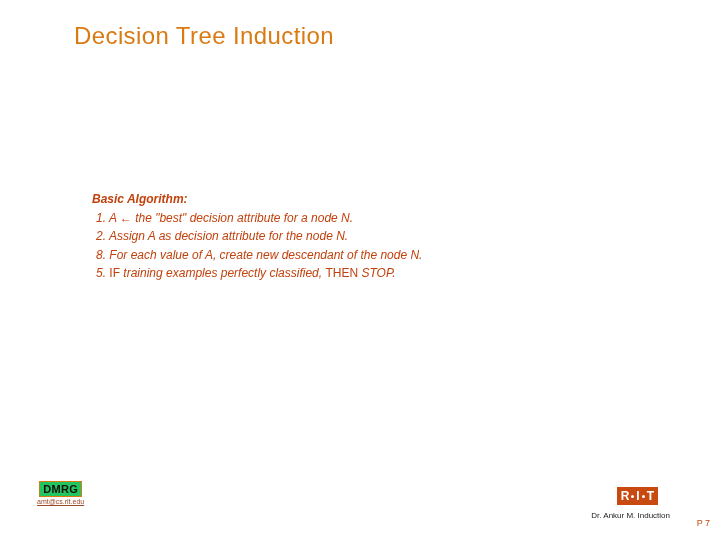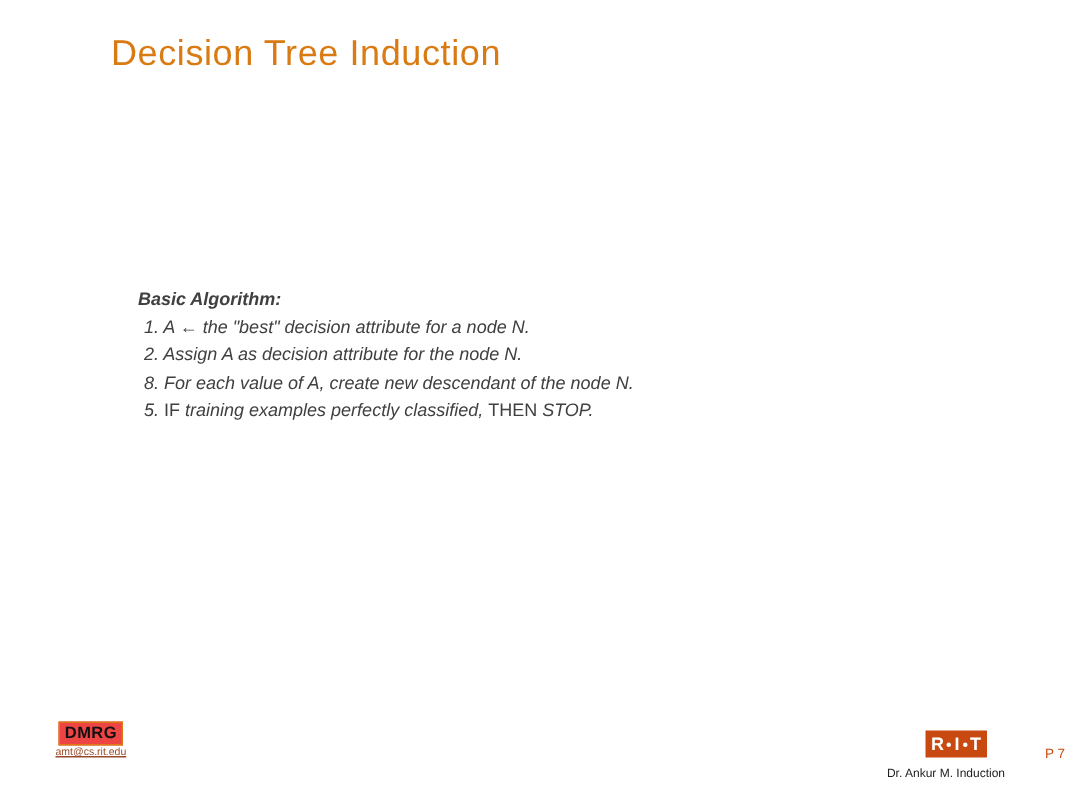--- a/index.html
+++ b/index.html
@@ -1,32 +1,32 @@
 <!DOCTYPE html>
 <html><head>
 <meta charset="utf-8">
 <style>
   * { margin: 0; padding: 0; box-sizing: border-box; }
   html, body { width: 720px; height: 540px; background: #fff; font-family: Arial, Helvetica, sans-serif; overflow: hidden; }
   .slide { position: relative; width: 720px; height: 540px; }
   .title { position: absolute; left: 34px; top: 22px; font-size: 24px; color: #d97a12; font-weight: 400; letter-spacing: 0.4px; margin-left: 40px; }
-  .content { position: absolute; left: 92px; top: 190px; width: 560px; font-size: 12px; font-style: italic; color: #404040; line-height: 1.55; }
+  .content { position: absolute; left: 92px; top: 190px; width: 560px; font-size: 12px; font-style: italic; color: #c2410c; line-height: 1.55; }
   .content .heading { font-weight: 700; font-style: italic; }
   .content .step { margin-left: 4px; }
   .content .step .if-then { font-weight: 400; font-style: normal; }
   .content .else-line { margin-left: 18px; }
   .content .else-word { font-weight: 700; font-style: normal; }
   .dmrg-badge { position: absolute; left: 37px; bottom: 35px; display: flex; flex-direction: column; align-items: center; }
-  .dmrg-box { background: #ef4444; border: 1px solid #d97a12; padding: 1px 3px; font-size: 11px; font-weight: 700; font-style: normal; color: #111; letter-spacing: 0.3px; }
+  .dmrg-box { background: #22c55e; border: 1px solid #d97a12; padding: 1px 3px; font-size: 11px; font-weight: 700; font-style: normal; color: #111; letter-spacing: 0.3px; }
   .dmrg-link { font-size: 7px; color: #9a4a2a; text-decoration: underline; margin-top: 1px; }
   .rit-logo { position: absolute; right: 62px; bottom: 35px; display: flex; align-items: center; gap: 4px; }
   .rit-box { background: #c94a10; color: #fff; font-weight: 700; font-size: 12px; padding: 2px 4px; letter-spacing: 0; display: inline-flex; align-items: center; }
   .rit-dot { display: inline-block; width: 3px; height: 3px; background: #fff; border-radius: 50%; margin: 0 2px; position: relative; top: 0px; }
   .author { position: absolute; right: 50px; bottom: 20px; font-size: 8px; color: #222; }
-  .page-num { position: absolute; right: 10px; bottom: 33px; font-size: 9px; color: #c94a10; font-weight: 400; }
+  .page-num { position: absolute; right: 10px; bottom: 12px; font-size: 9px; color: #c94a10; font-weight: 400; }
 </style>
 </head>
 <body>
 
 <div class="slide">
 
   <div class="title">Decision Tree Induction</div>
 
   <div class="content">
     <div class="heading">Basic Algorithm:</div>

